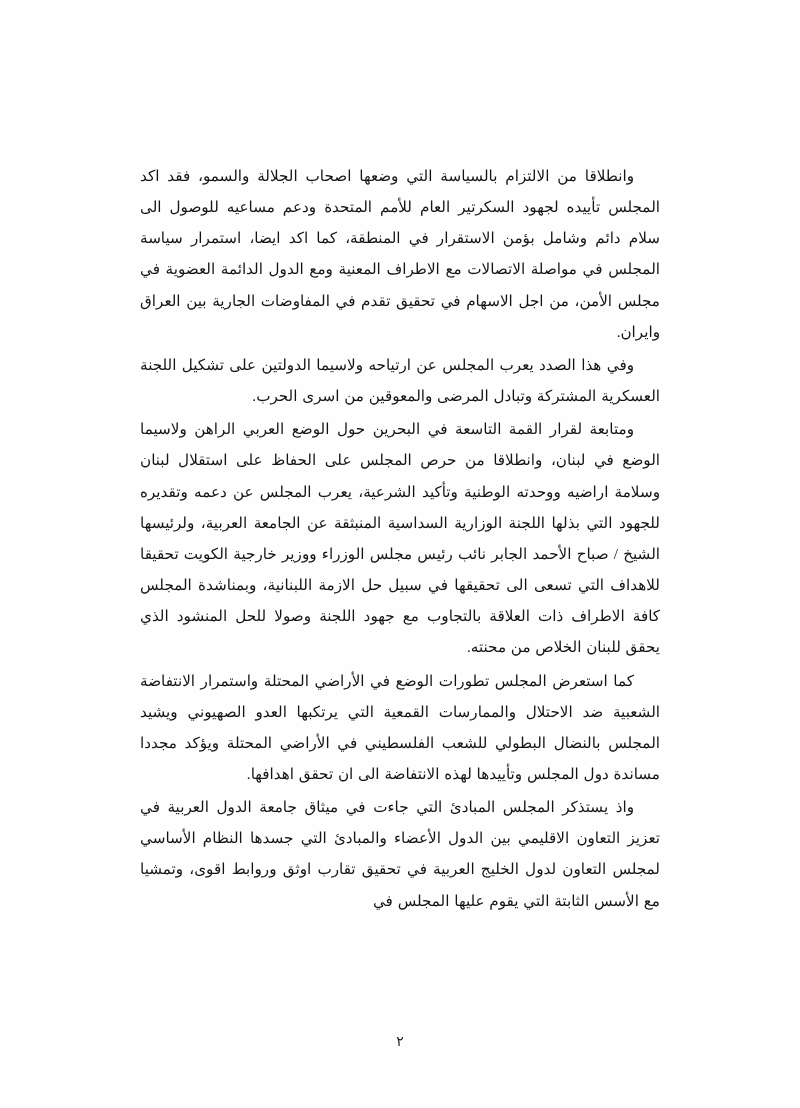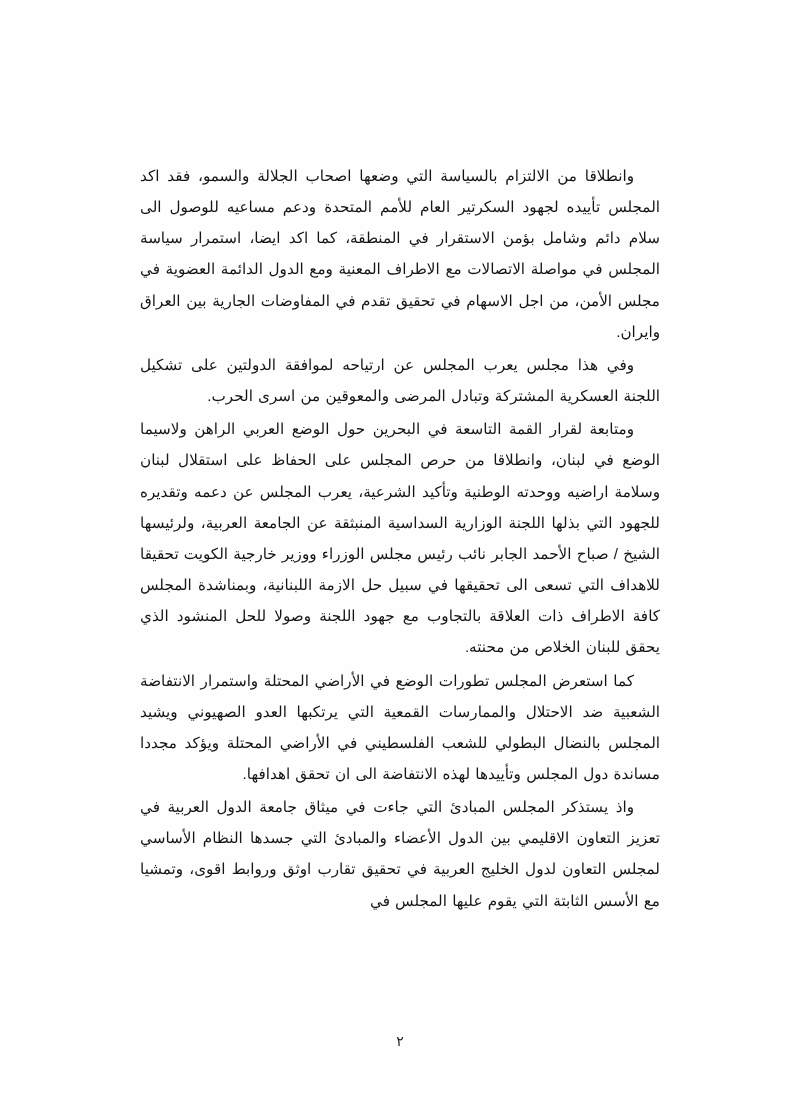--- a/index.html
+++ b/index.html
@@ -32,21 +32,21 @@
     text-align-last: right;
   }
   .para {
     font-size: 15.2px;
     line-height: 2.05;
     margin: 0 0 2px 0;
     text-indent: 26px;
     letter-spacing: 0px;
     word-spacing: 1px;
     color: #141414;
-    font-family: Liberation Sans, sans-serif;
+    font-family: Liberation Serif, serif;
     text-align: justify;
     text-align-last: right;
   }
   .para.gap-before {
   }
   .page-number {
     position: absolute;
     bottom: 58px;
     left: 0;
     width: 800px;
@@ -55,19 +55,19 @@
     color: #1a1a1a;
     font-family: "Liberation Serif", "DejaVu Serif", serif;
   }
 </style>
 </head>
 <body>
 
 <div class="page">
   <div class="content">
     <p class="para">وانطلاقا من الالتزام بالسياسة التي وضعها اصحاب الجلالة والسمو، فقد اكد المجلس تأييده لجهود السكرتير العام للأمم المتحدة ودعم مساعيه للوصول الى سلام دائم وشامل بؤمن الاستقرار في المنطقة، كما اكد ايضا، استمرار سياسة المجلس في مواصلة الاتصالات مع الاطراف المعنية ومع الدول الدائمة العضوية في مجلس الأمن، من اجل الاسهام في تحقيق تقدم في المفاوضات الجارية بين العراق وايران.</p>
-    <p class="para">وفي هذا مجلس يعرب المجلس عن ارتياحه لموافقة الدولتين على تشكيل اللجنة العسكرية المشتركة وتبادل المرضى والمعوقين من اسرى الحرب.</p>
+    <p class="para">وفي هذا الصدد يعرب المجلس عن ارتياحه ولاسيما الدولتين على تشكيل اللجنة العسكرية المشتركة وتبادل المرضى والمعوقين من اسرى الحرب.</p>
     <p class="para">ومتابعة لقرار القمة التاسعة في البحرين حول الوضع العربي الراهن ولاسيما الوضع في لبنان، وانطلاقا من حرص المجلس على الحفاظ على استقلال لبنان وسلامة اراضيه ووحدته الوطنية وتأكيد الشرعية، يعرب المجلس عن دعمه وتقديره للجهود التي بذلها اللجنة الوزارية السداسية المنبثقة عن الجامعة العربية، ولرئيسها الشيخ / صباح الأحمد الجابر نائب رئيس مجلس الوزراء ووزير خارجية الكويت تحقيقا للاهداف التي تسعى الى تحقيقها في سبيل حل الازمة اللبنانية، وبمناشدة المجلس كافة الاطراف ذات العلاقة بالتجاوب مع جهود اللجنة وصولا للحل المنشود الذي يحقق للبنان الخلاص من محنته.</p>
     <p class="para">كما استعرض المجلس تطورات الوضع في الأراضي المحتلة واستمرار الانتفاضة الشعبية ضد الاحتلال والممارسات القمعية التي يرتكبها العدو الصهيوني ويشيد المجلس بالنضال البطولي للشعب الفلسطيني في الأراضي المحتلة ويؤكد مجددا مساندة دول المجلس وتأييدها لهذه الانتفاضة الى ان تحقق اهدافها.</p>
     <p class="para gap-before">واذ يستذكر المجلس المبادئ التي جاءت في ميثاق جامعة الدول العربية في تعزيز التعاون الاقليمي بين الدول الأعضاء والمبادئ التي جسدها النظام الأساسي لمجلس التعاون لدول الخليج العربية في تحقيق تقارب اوثق وروابط اقوى، وتمشيا مع الأسس الثابتة التي يقوم عليها المجلس في</p>
   </div>
   <div class="page-number">٢</div>
 </div>
 
 </body></html>

